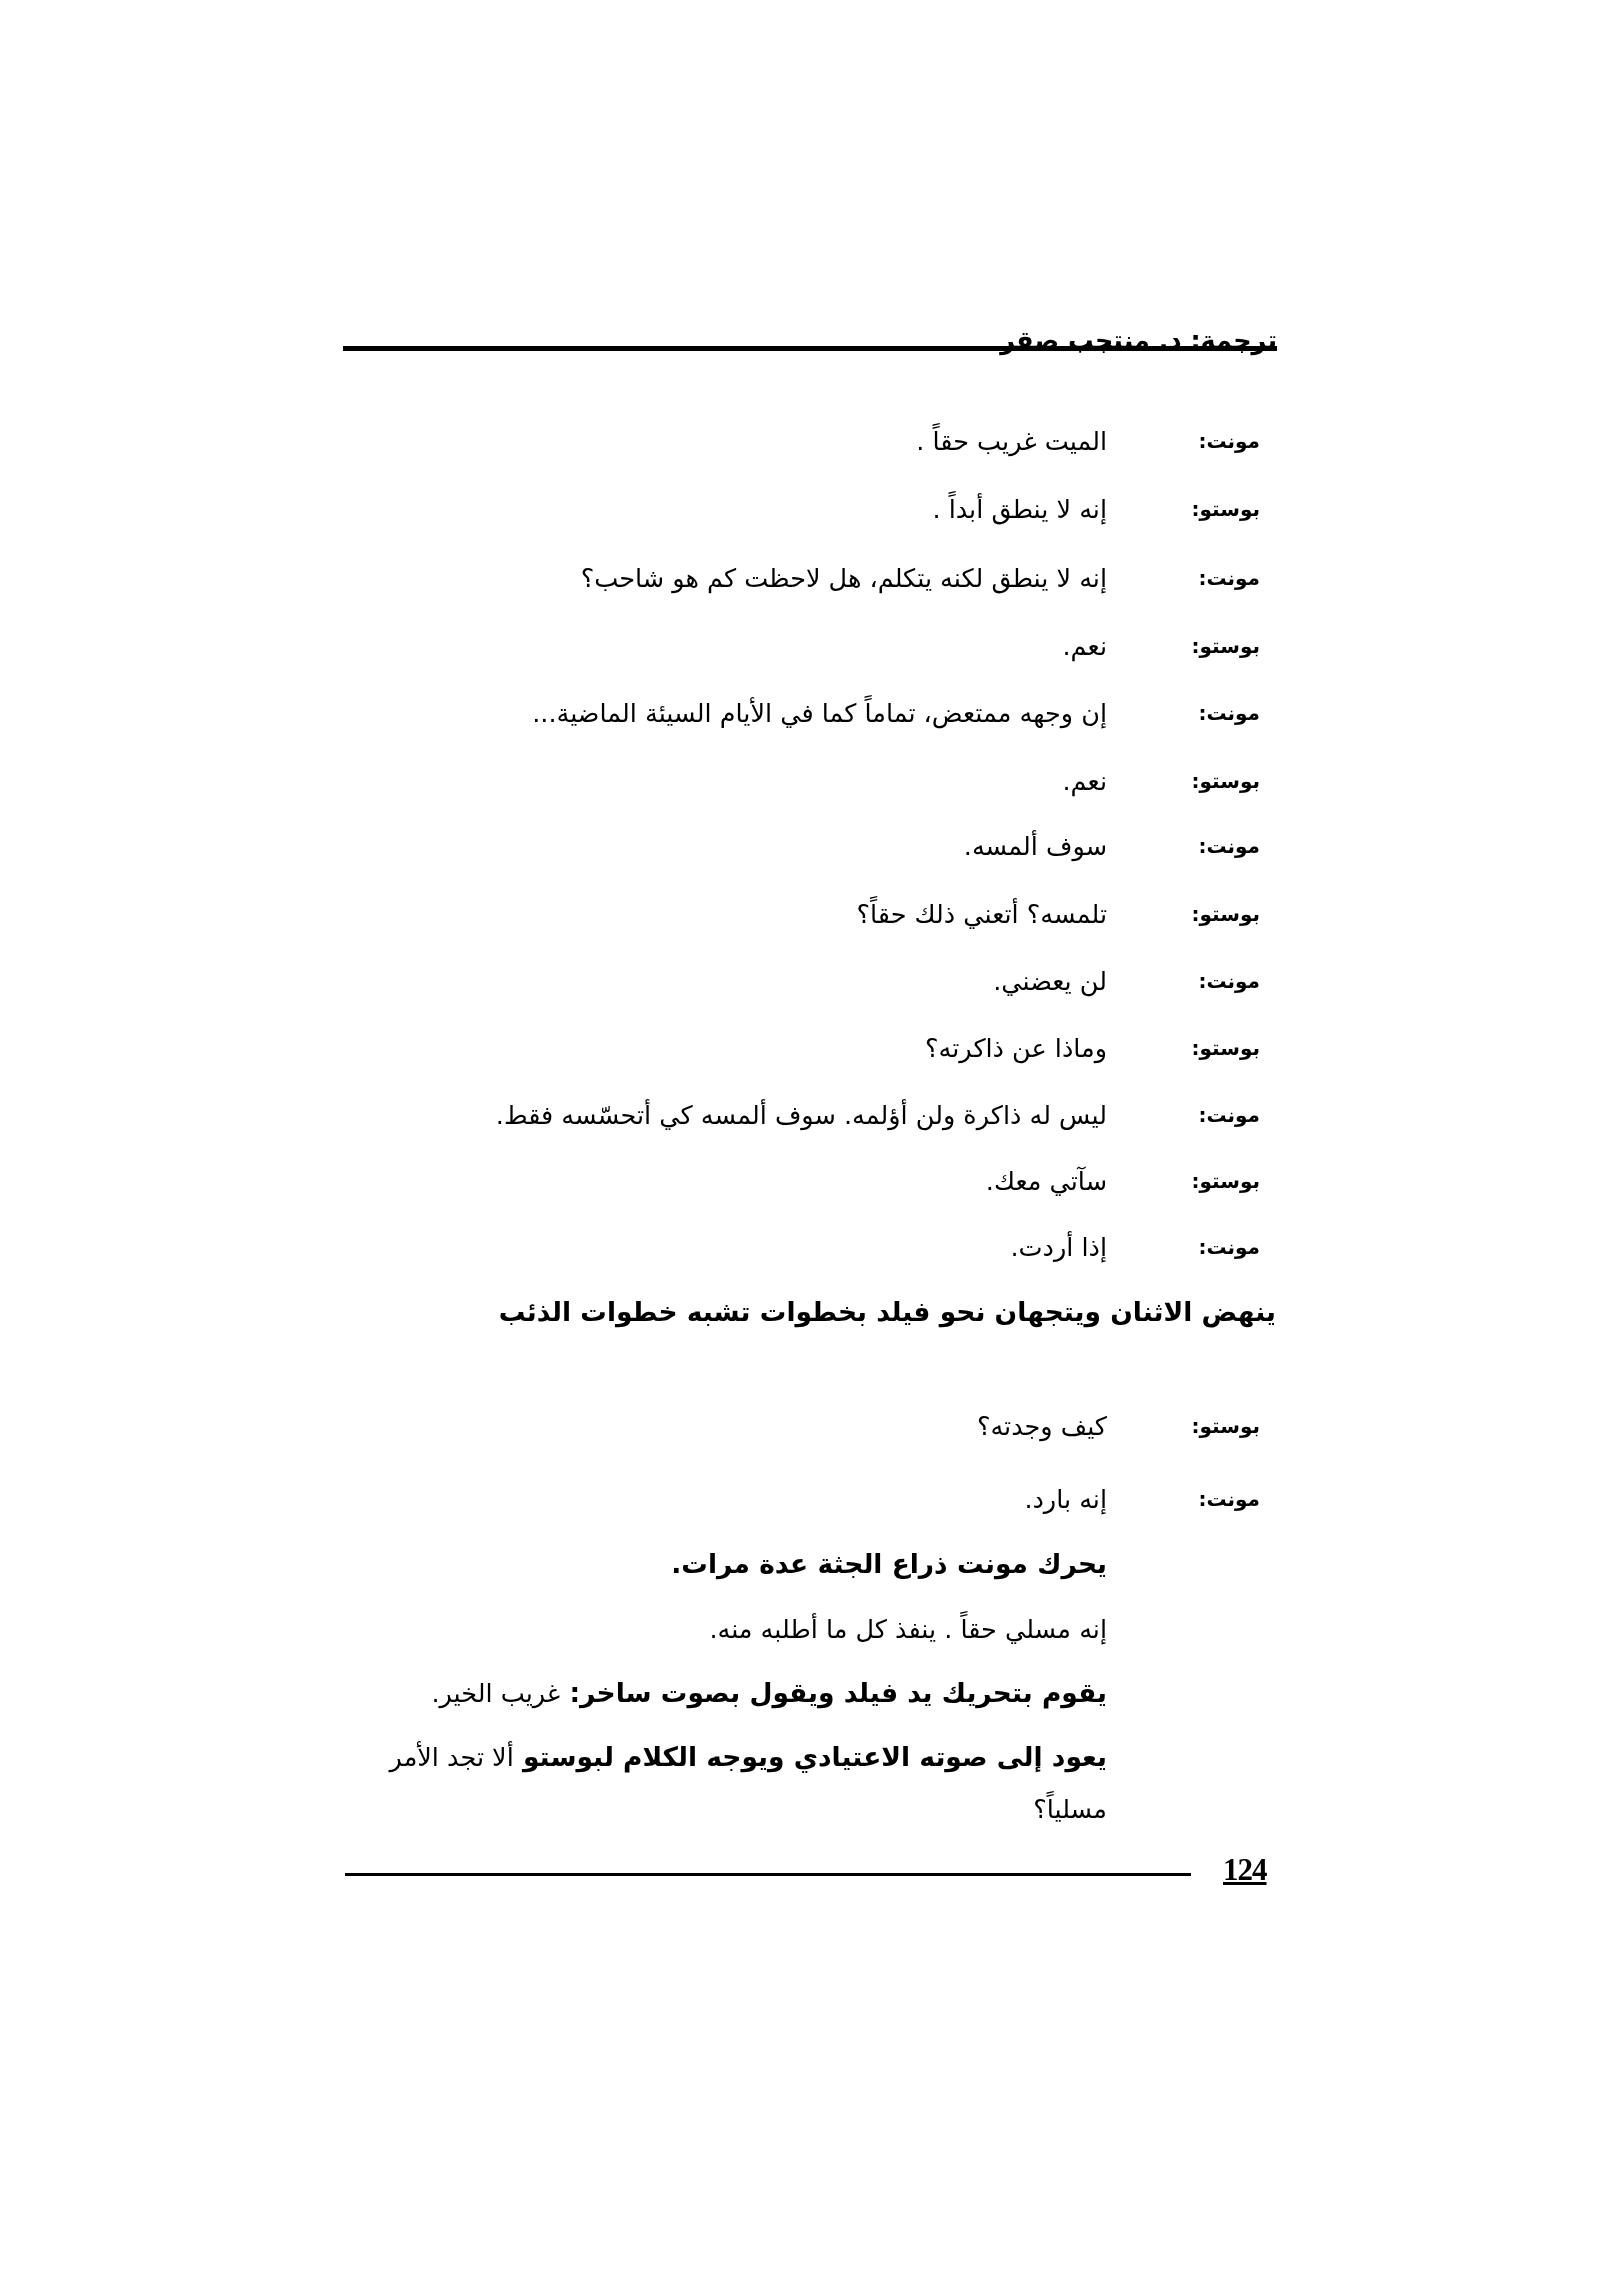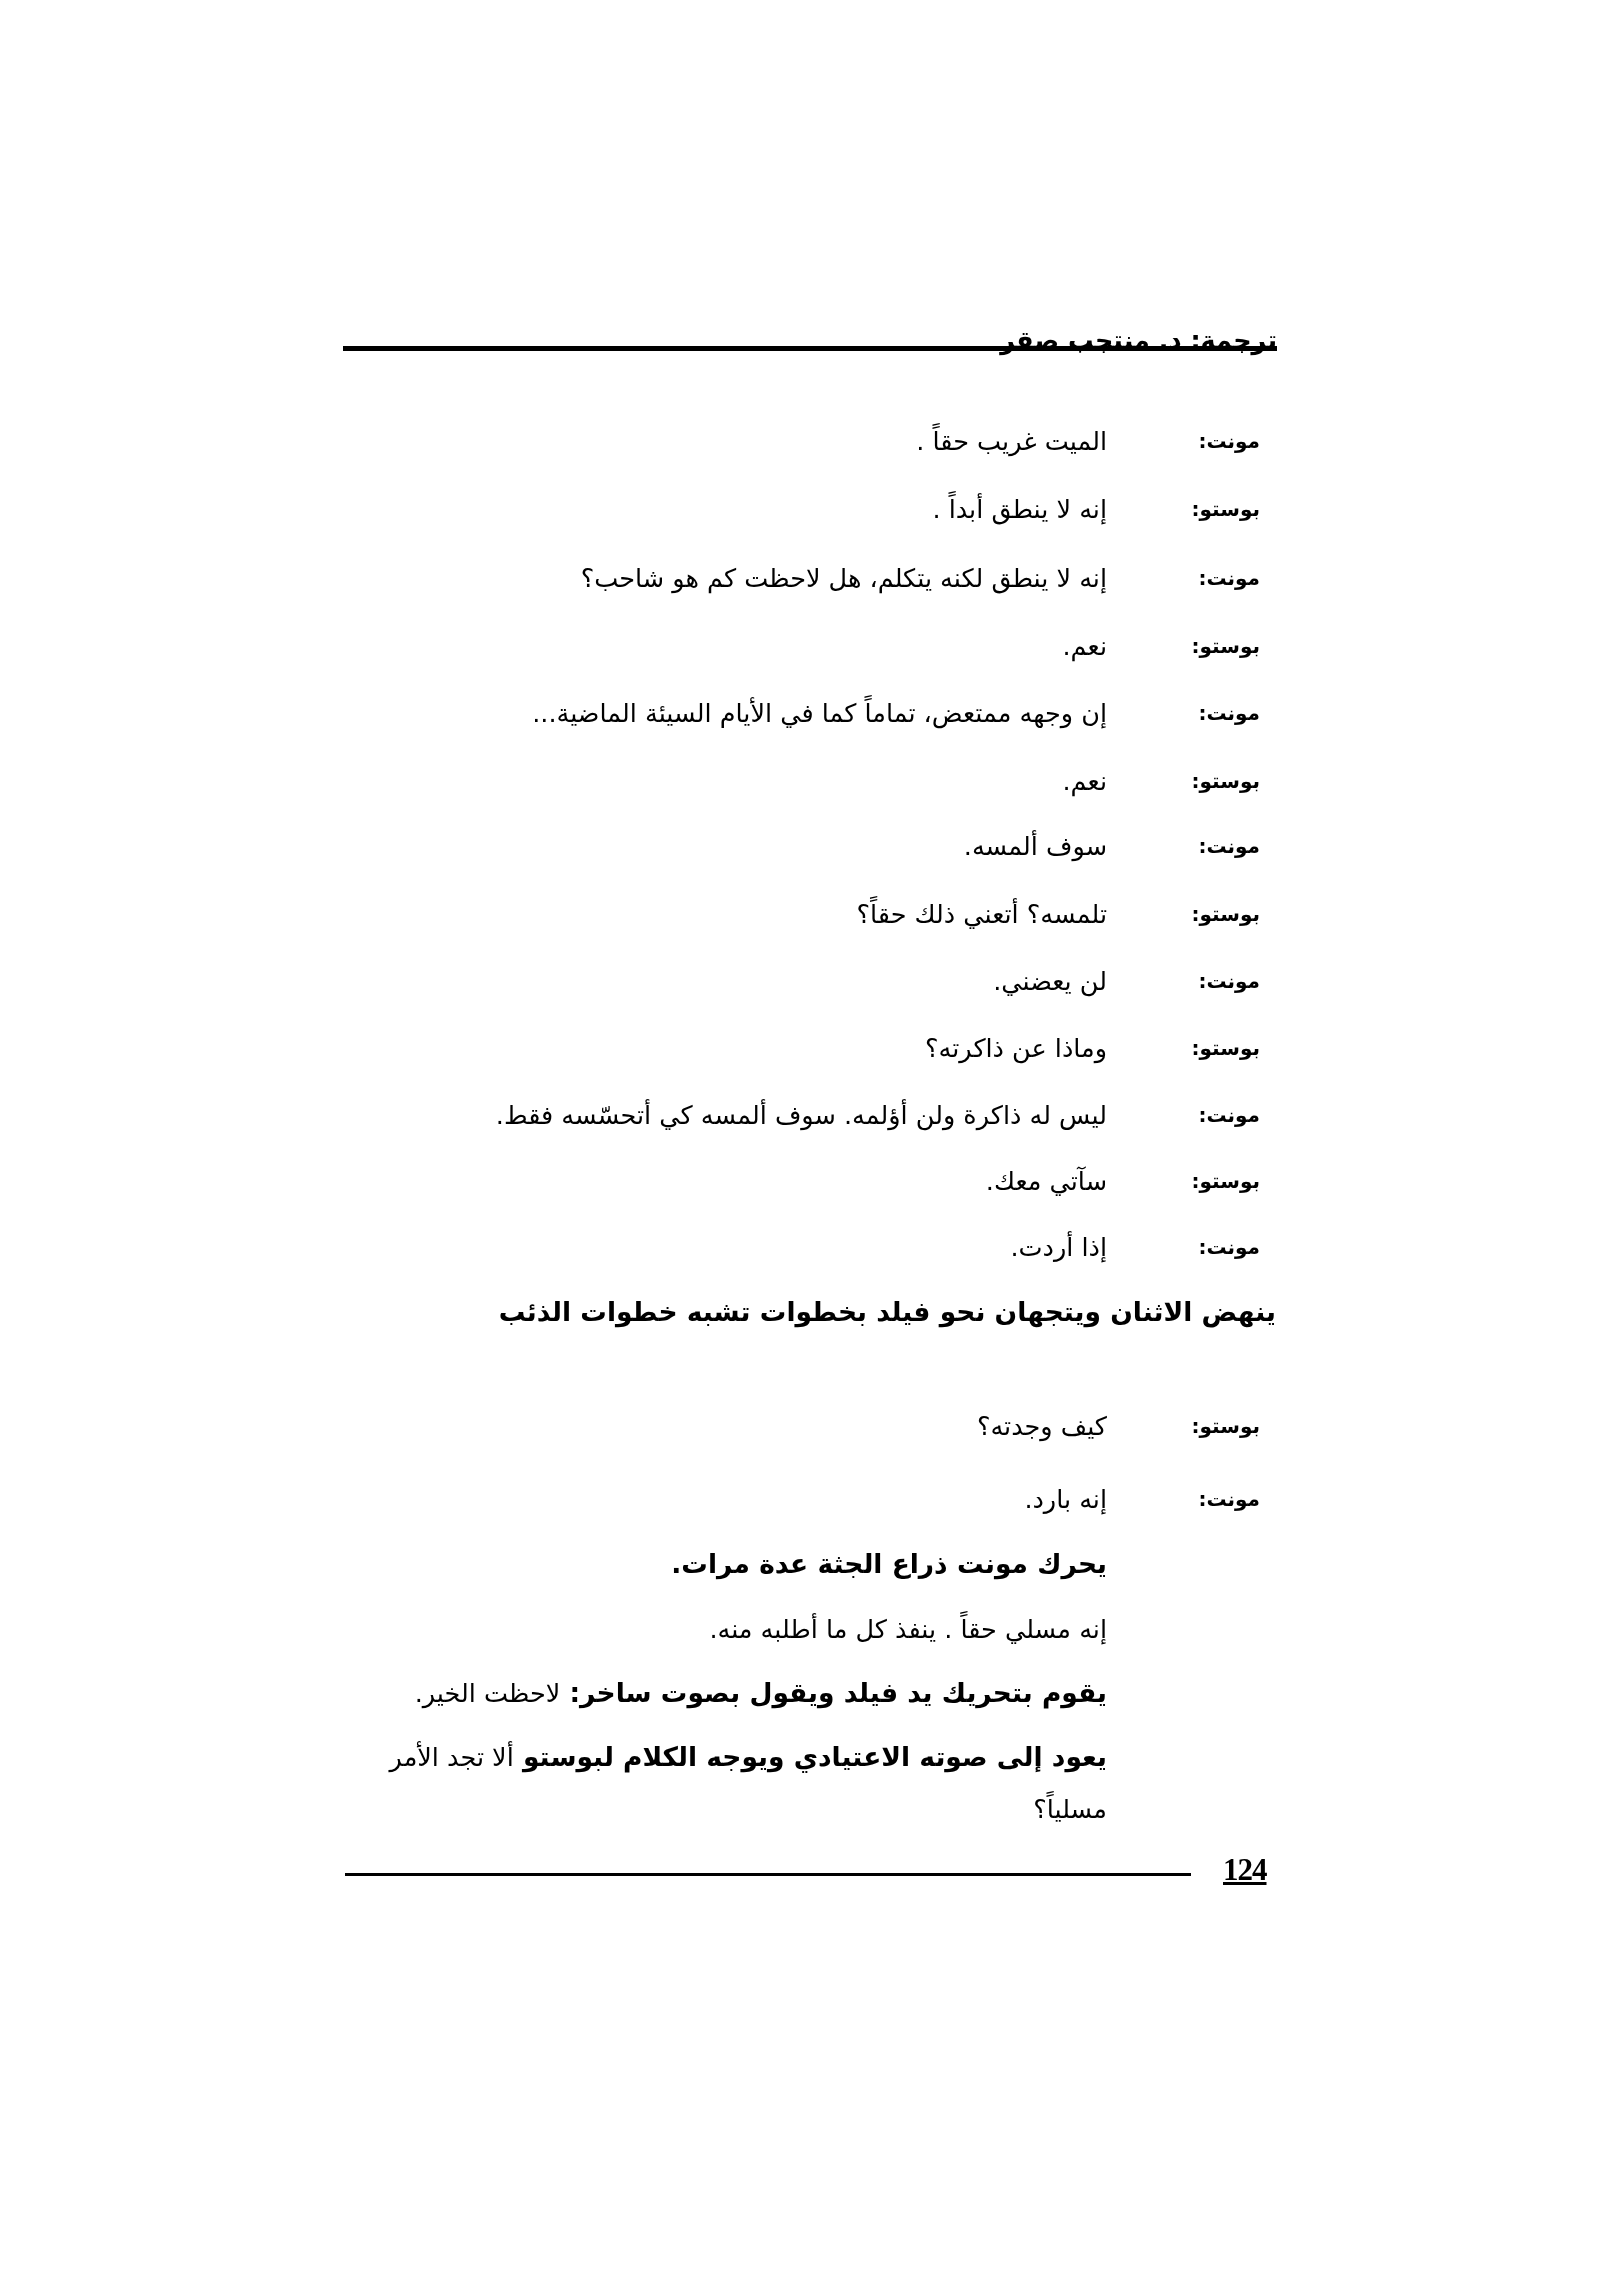--- a/index.html
+++ b/index.html
@@ -74,21 +74,21 @@
   <div class="row line" style="top:1402px">كيف وجدته؟</div>
 
   <div class="row speaker" style="top:1475px">مونت:</div>
   <div class="row line" style="top:1475px">إنه بارد.</div>
 
   <div class="row stage col" style="top:1539px">يحرك مونت ذراع الجثة عدة مرات.</div>
   <div class="row line" style="top:1605px">إنه مسلي حقاً . ينفذ كل ما أطلبه منه.</div>
 
   <div class="row stage col" style="top:1668px">
     <span>يقوم بتحريك يد فيلد ويقول بصوت ساخر:</span>
-    <span class="plain">لاحظت الخير.</span>
+    <span class="plain">غريب الخير.</span>
   </div>
 
   <div class="row stage col" style="top:1732px">
     <span>يعود إلى صوته الاعتيادي ويوجه الكلام لبوستو</span>
     <span class="plain">ألا تجد الأمر</span>
   </div>
   <div class="row line" style="top:1785px">مسلياً؟</div>
 
   <div class="footer-rule"></div>
   <div class="page-number">124</div>

